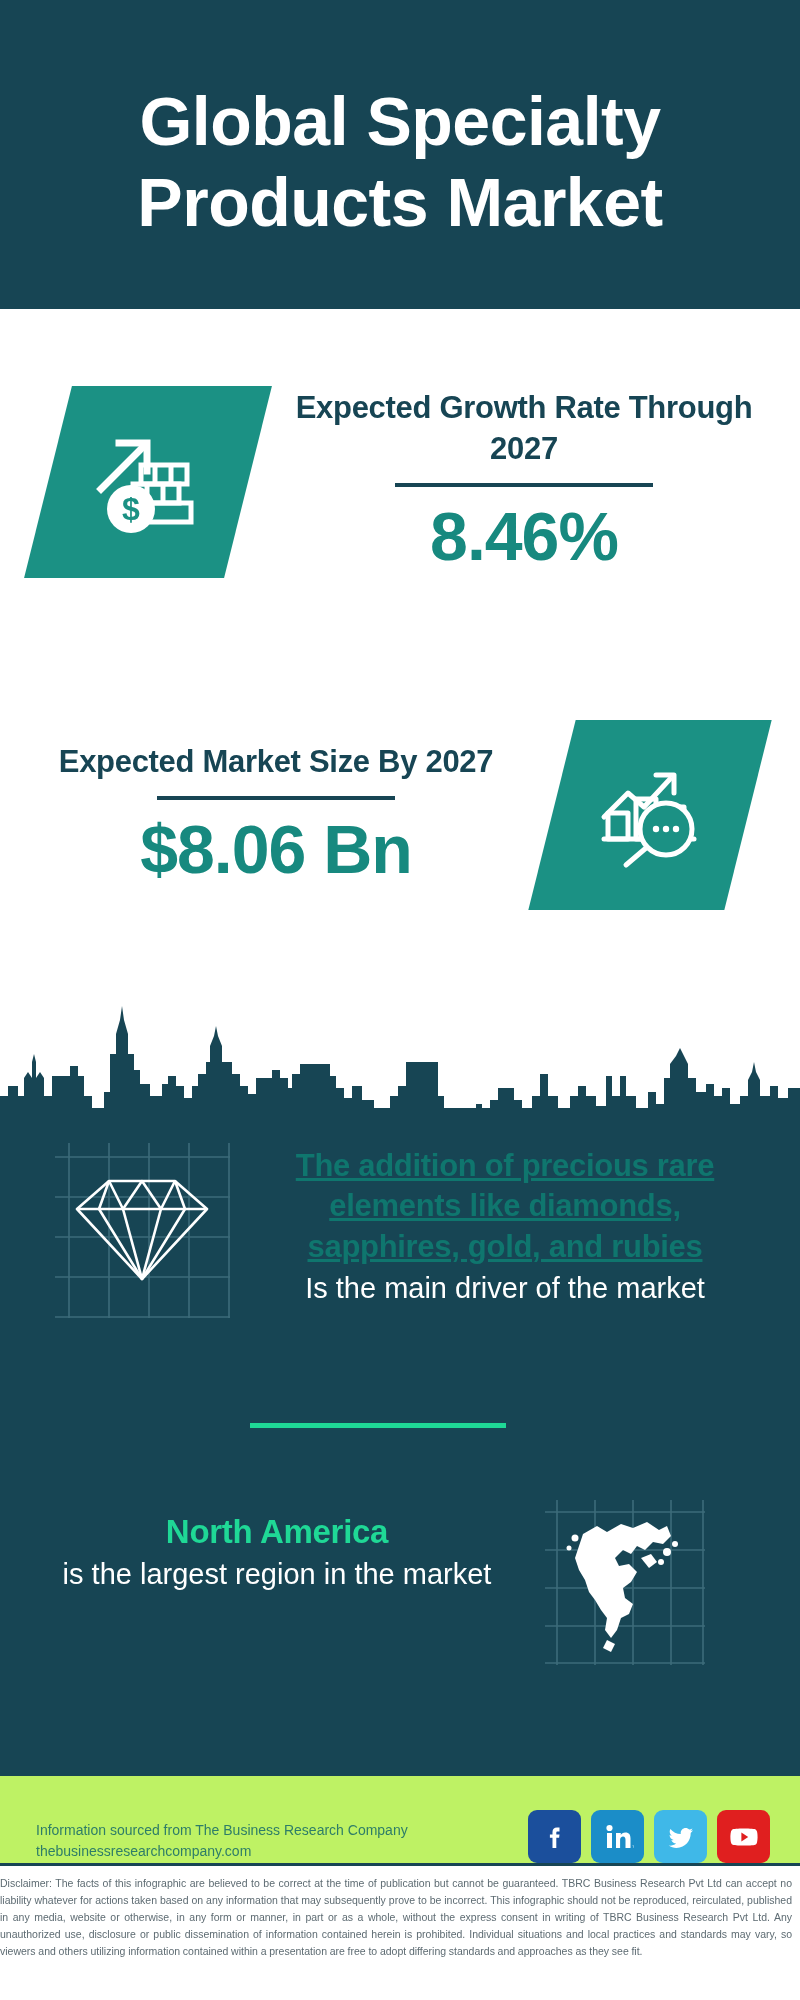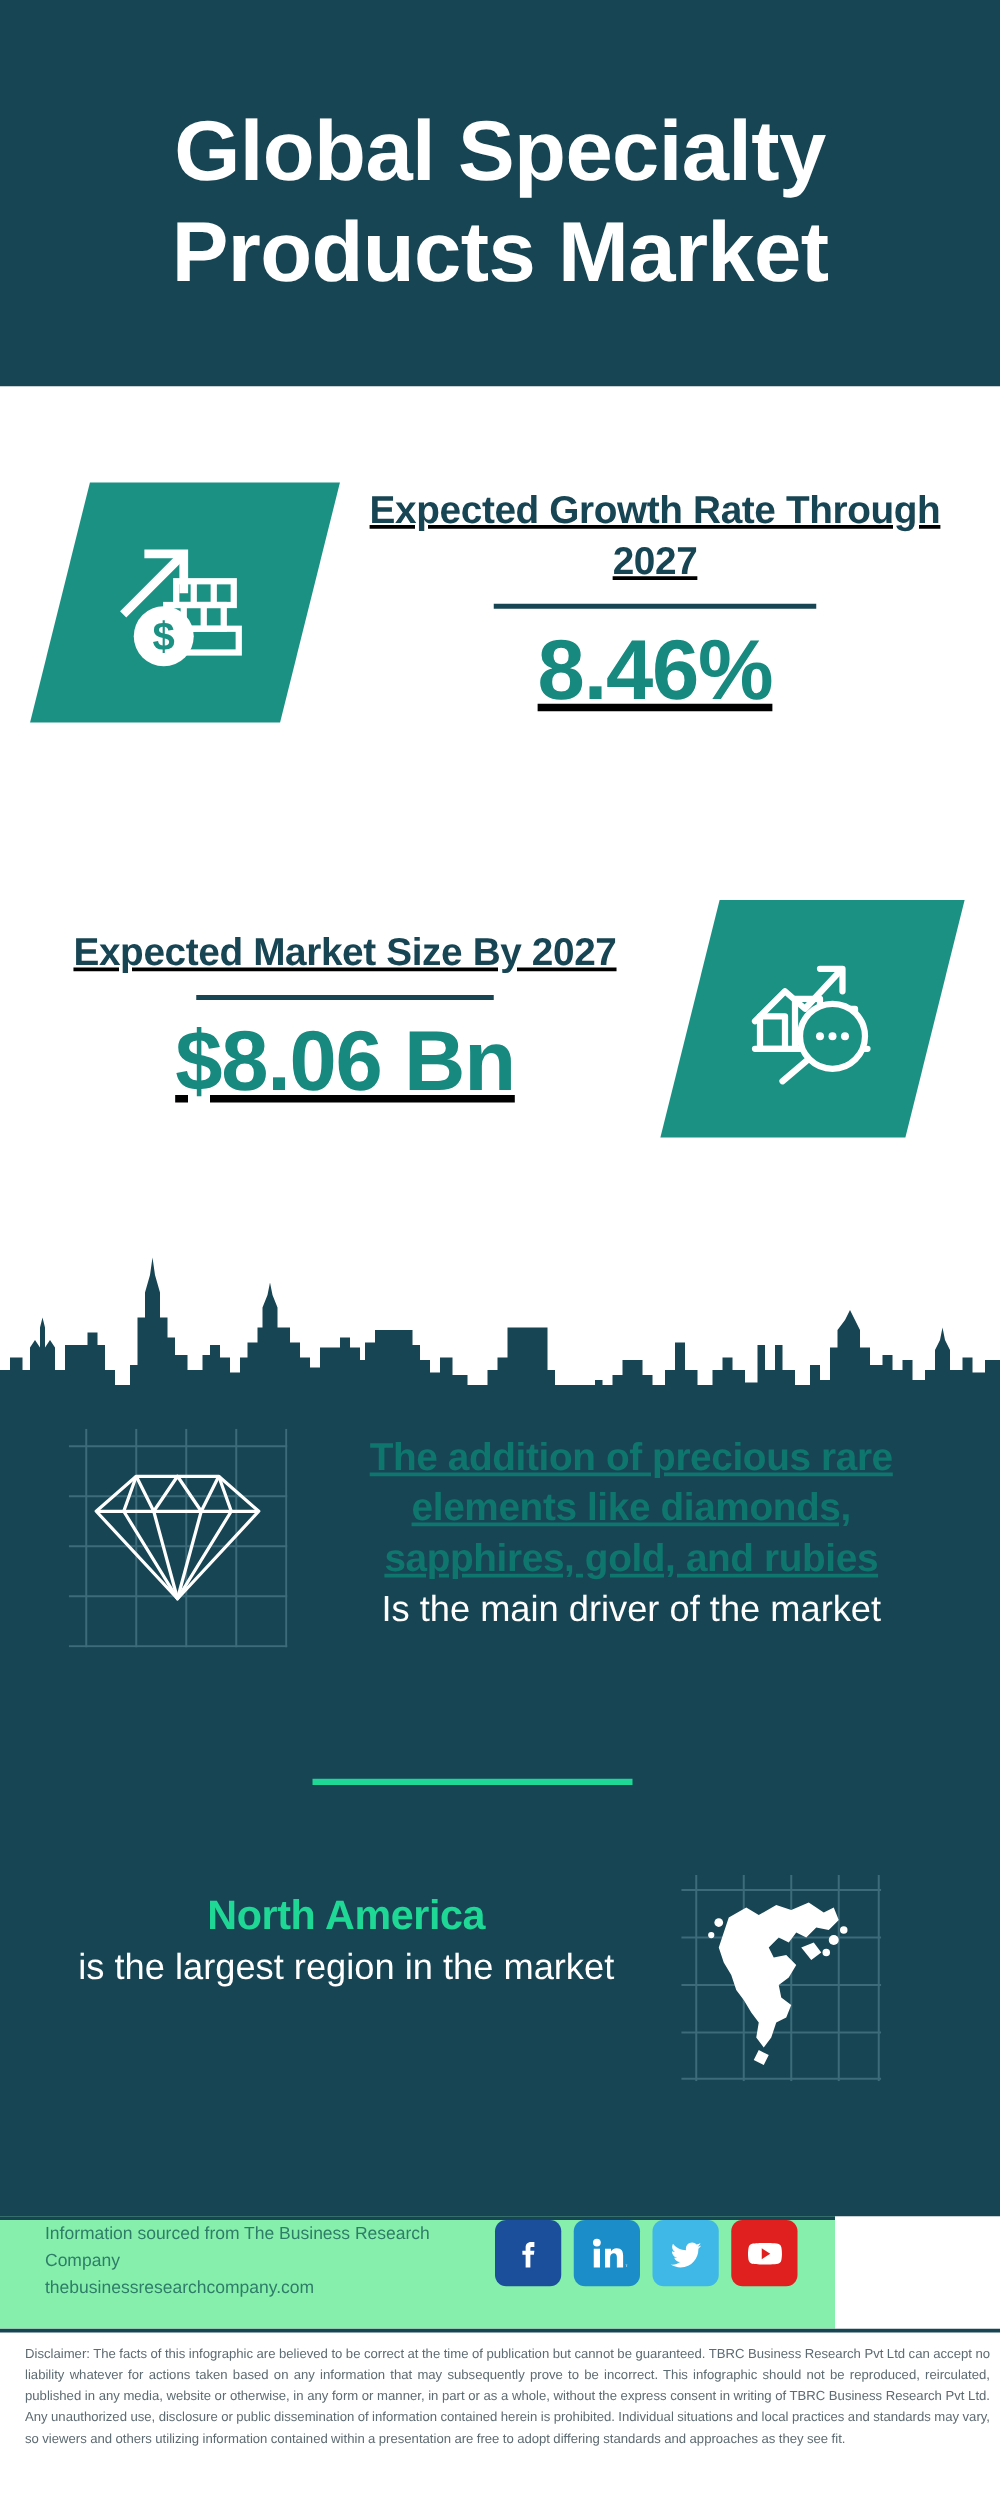--- a/index.html
+++ b/index.html
@@ -31,21 +31,21 @@
   }
   .para-icon {
     width:200px; height:192px; background:#1b9184;
     transform:skewX(-14deg);
     display:flex; align-items:center; justify-content:center;
     flex:0 0 auto;
   }
   .para-icon > svg { transform:skewX(14deg); }
   .stat-growth .para-icon { margin-left:48px; }
 
-  .stat-text { flex:1; text-align:center; padding:0 10px;text-decoration:underline; }
+  .stat-text { flex:1; text-align:center; padding:0 10px; }
   .stat-title {
     color:#174554; font-size:31px; font-weight:bold; line-height:1.3;
     letter-spacing:-0.3px;
   }
   .stat-rule { width:258px; height:4px; background:#174554; margin:14px auto 10px; }
   .stat-value {
     color:#17897f; font-size:68px; font-weight:bold; letter-spacing:-1px;
   }
 
   
@@ -94,43 +94,43 @@
     margin-top:13px;
   }
   .region-sub {
     color:#ffffff; font-size:29px; font-weight:normal; line-height:1.34;
     display:block; margin-top:4px;
   }
   .map-wrap { position:absolute; left:545px; top:1500px; width:160px; height:165px; }
 
   
   .footer {
-    position:absolute; left:0; top:1773px; width:668px; height:90px;
-    background:#86efac; border-top:3px solid #174554;
-    display:flex; align-items:flex-start;
+    position:absolute; left:0; top:1773px; width:800px; height:90px;
+    background:#bef264; border-top:3px solid #174554;
+    display:flex; align-items:flex-end;
   }
   .footer-text { margin-left:36px; flex:1; }
   .footer-text div {
     color:#2e7d68; font-size:14px; line-height:1.55; font-weight:normal;
   }
   .socials { display:flex; gap:10px; margin-right:30px; }
   .soc {
     width:53px; height:53px; border-radius:9px;
     display:flex; align-items:center; justify-content:center;
   }
   .soc.fb { background:#1b4f9c; }
   .soc.li { background:#1b8dc8; }
   .soc.tw { background:#3fb8e8; }
   .soc.yt { background:#e01f1f; }
   .soc svg { display:block; }
 
   
   .disclaimer {
     position:absolute; left:0; top:1863px; width:800px; height:137px;
-    background:#ffffff; border-top:3px solid #174554; padding:9px 8px 0 20px;
+    background:#ffffff; border-top:3px solid #174554; padding:9px 8px 0 0;
   }
   .disclaimer p {
     color:#5d6b72; font-size:10.5px; line-height:1.62;
     text-align:justify; word-spacing:-0.2px;
   }
 </style>
 </head>
 <body>
 
 <div class="page">

